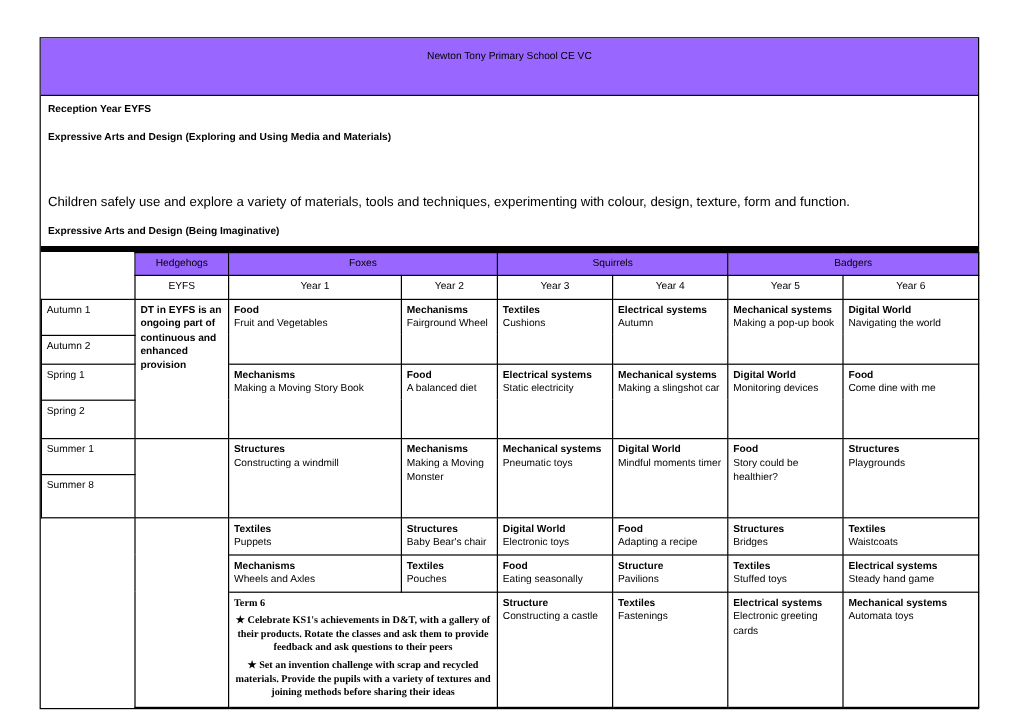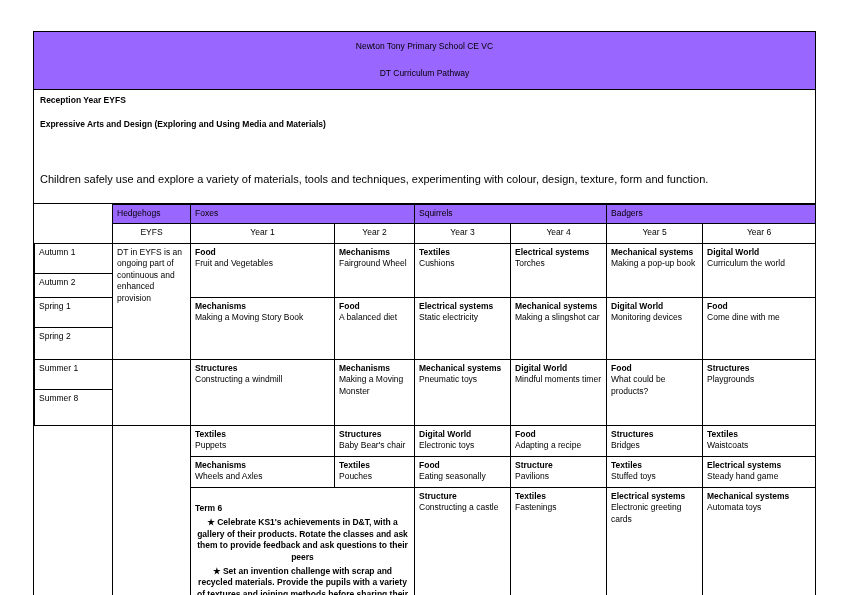--- a/index.html
+++ b/index.html
@@ -42,21 +42,21 @@
     margin-bottom: 17px;
   }
   .banner .line2 {
     font-size: 8.5px;
   }
 
   
   .intro {
     padding: 5px 6px 6px 6px;
     box-sizing: border-box;
-    border-bottom: 1px solid #000000;
+    border-bottom: 5px solid #000000;
   }
   .intro .title {
     font-size: 8.5px;
     font-weight: bold;
     margin-bottom: 14px;
   }
   .intro .sect-head {
     font-size: 8.5px;
     font-weight: bold;
     margin-bottom: 2px;
@@ -80,21 +80,21 @@
   table.grid td, table.grid th {
     border: 1px solid #000000;
     vertical-align: top;
     padding: 3px 4px 4px 4px;
     font-size: 8.5px;
     line-height: 1.35;
     box-sizing: border-box;
   }
   .grouphdr {
     background: #9966ff;
-    text-align: left;
+    text-align: center;
     font-weight: normal;
     font-size: 8.5px;
     padding-top: 5px;
     padding-bottom: 5px;
   }
   .yearhdr {
     text-align: center;
     font-size: 8.5px;
     padding-top: 5px;
     padding-bottom: 5px;
@@ -104,52 +104,53 @@
     padding-top: 4px;
   }
   .blankcell {
     border: 1px solid #000000;
   }
   .nb { border: none !important; }
   .topic-title {
     font-weight: bold;
   }
   .eyfs-ongoing {
-    font-weight: normal;
+    font-weight: bold;
     font-size: 8.5px;
     line-height: 1.45;
   }
   .term6 {
     font-weight: bold;
     font-size: 8.5px;
     line-height: 1.45;
   }
   .term6 p {
-    margin: 12px 0 2px 0;
+    margin: 0 0 2px 0;
+    font-family: Liberation Serif, serif;
   }
   .term6 .bullet {
     margin-top: 3px;
     text-align: center;
   }
 </style>
 </head>
 <body>
 
 <div class="page">
   <div class="doc">
 
     <div class="banner">
       <div class="line1">Newton Tony Primary School CE VC</div>
-      <div class="line2">DT Curriculum Pathway</div>
     </div>
 
     <div class="intro">
       <div class="title">Reception Year EYFS</div>
       <div class="sect-head">Expressive Arts and Design (Exploring and Using Media and Materials)</div>
       <div class="sect-body">Children safely use and explore a variety of materials, tools and techniques, experimenting with colour, design, texture, form and function.</div>
+      <div class="sect-head">Expressive Arts and Design (Being Imaginative)</div>
     </div>
 
     <table class="grid">
       <colgroup>
         <col style="width:78px">
         <col style="width:78px">
         <col style="width:144px">
         <col style="width:80px">
         <col style="width:96px">
         <col style="width:96px">
@@ -187,29 +188,29 @@
         <td rowspan="2">
           <div class="topic-title">Mechanisms</div>
           <div>Fairground Wheel</div>
         </td>
         <td rowspan="2">
           <div class="topic-title">Textiles</div>
           <div>Cushions</div>
         </td>
         <td rowspan="2">
           <div class="topic-title">Electrical systems</div>
-          <div>Torches</div>
+          <div>Autumn</div>
         </td>
         <td rowspan="2">
           <div class="topic-title">Mechanical systems</div>
           <div>Making a pop-up book</div>
         </td>
         <td rowspan="2">
           <div class="topic-title">Digital World</div>
-          <div>Curriculum the world</div>
+          <div>Navigating the world</div>
         </td>
       </tr>
 
       <tr>
         <td class="termcell" style="height:24px">Autumn 2</td>
       </tr>
 
       <tr>
         <td class="termcell" style="height:30px">Spring 1</td>
         <td rowspan="2">
@@ -256,21 +257,21 @@
         <td rowspan="2">
           <div class="topic-title">Mechanical systems</div>
           <div>Pneumatic toys</div>
         </td>
         <td rowspan="2">
           <div class="topic-title">Digital World</div>
           <div>Mindful moments timer</div>
         </td>
         <td rowspan="2">
           <div class="topic-title">Food</div>
-          <div>What could be products?</div>
+          <div>Story could be healthier?</div>
         </td>
         <td rowspan="2">
           <div class="topic-title">Structures</div>
           <div>Playgrounds</div>
         </td>
       </tr>
 
       <tr>
         <td class="termcell" style="height:36px">Summer 8</td>
       </tr>

